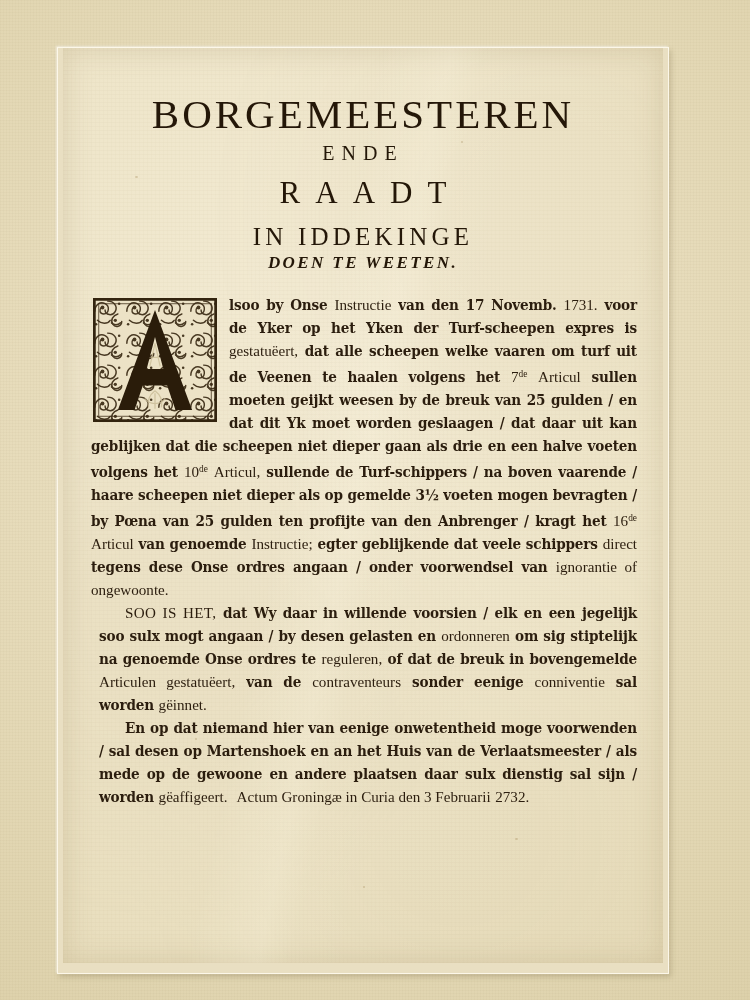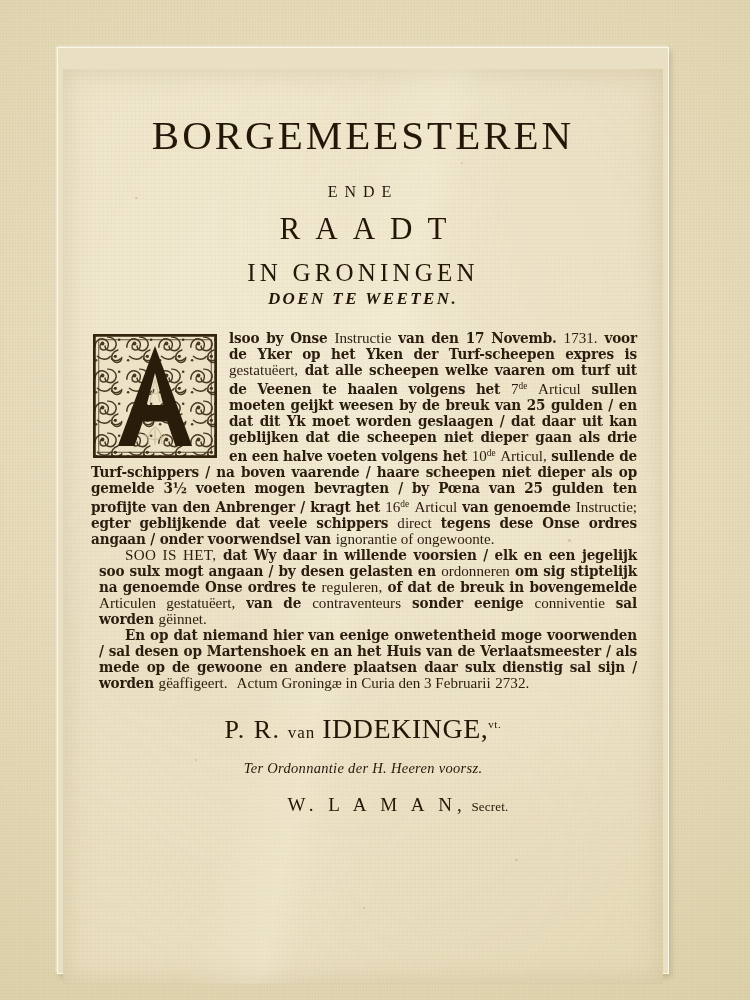--- a/index.html
+++ b/index.html
@@ -45,21 +45,21 @@
     box-shadow:
       inset 0 0 0 1px rgba(255,252,240,.85),
       -1px -1px 2px rgba(255,255,255,.55),
       2px 3px 5px rgba(120,105,70,.28);
   }
 
   
   #sheet {
     position: absolute;
     left: 63px;
-    top: 69px;
+    top: 48px;
     width: 600px;
     height: 915px;
     overflow: hidden;
     background:
       radial-gradient(ellipse 130% 110% at 42% 34%,
         #f3ebd4 0%,
         #eee5c9 42%,
         #e6dbb9 74%,
         #ddd0a8 100%);
     box-shadow: inset 0 0 28px rgba(160,140,95,.25);
@@ -105,22 +105,22 @@
     font-family: "Liberation Serif", "DejaVu Serif", serif;
     white-space: nowrap;
   }
   #title-main {
     margin-top: 42px;
     font-size: 41px;
     letter-spacing: 3.0px;
     font-weight: 400;
   }
   #title-ende {
-    margin-top: 24px;
-    font-size: 16px;
+    margin-top: 4px;
+    font-size: 20px;
     letter-spacing: 7px;
   }
   #title-raadt {
     margin-top: 10px;
     font-size: 31px;
     letter-spacing: 15px;
     text-indent: 15px;
   }
   #title-ingroningen {
     margin-top: 12px;
@@ -134,21 +134,21 @@
     font-style: italic;
     font-weight: 600;
   }
 
   
   #body-block {
     margin-top: 21px;
     padding: 0 12px 0 14px;
     text-align: justify;
     font-size: 15.1px;
-    line-height: 16px;
+    line-height: 23px;
     color: #2b1d0e;
   }
 
   
   .bl {
     font-family: "DejaVu Serif", "Liberation Serif", serif;
     font-weight: 700;
     font-stretch: condensed;
     letter-spacing: -0.15px;
   }
@@ -248,21 +248,21 @@
     <span class="speck" style="left:505px; top:470px; width:3px;  height:2.5px;"></span>
     <span class="speck" style="left:132px; top:690px; width:2px;  height:2px;"></span>
     <span class="speck" style="left:452px; top:790px; width:3px;  height:2px;"></span>
     <span class="speck" style="left:300px; top:838px; width:2px;  height:2px;"></span>
 
     <div id="content">
 
       <div id="title-main" class="hd">BORGEMEESTEREN</div>
       <div id="title-ende" class="hd">ENDE</div>
       <div id="title-raadt" class="hd">RAADT</div>
-      <div id="title-ingroningen" class="hd">IN GRONINGEN</div>
+      <div id="title-ingroningen" class="hd">IN IDDEKINGE</div>
       <div id="title-doen" class="hd">DOEN TE WEETEN.</div>
 
       <div id="body-block">
 
         <div id="initial-woodcut">
           <svg viewBox="0 0 100 100" aria-hidden="true">
             <defs>
               <clipPath id="cpBlock">
                   <rect x="1.5" y="1.5" width="97" height="97"></rect>
                 </clipPath>
@@ -305,24 +305,16 @@
           </svg>
         </div>
 
         <p class="para bl"><span>lsoo by Onse</span> <span class="rom">Instructie</span> <span>van den 17 Novemb.</span> <span class="rom">1731.</span> <span>voor de Yker op het Yken der Turf-scheepen expres is</span> <span class="rom">gestatuëert,</span> <span>dat alle scheepen welke vaaren om turf uit de Veenen te haalen volgens het</span> <span class="rom"><span>7</span><sup class="ord">de</sup></span> <span class="rom">Articul</span> <span>sullen moeten geijkt weesen by de breuk van 25 gulden / en dat dit Yk moet worden geslaagen / dat daar uit kan geblijken dat die scheepen niet dieper gaan als drie en een halve voeten volgens het</span> <span class="rom"><span>10</span><sup class="ord">de</sup></span> <span class="rom">Articul,</span> <span>sullende de Turf-schippers / na boven vaarende / haare scheepen niet dieper als op gemelde 3½ voeten mogen bevragten / by Pœna van 25 gulden ten profijte van den Anbrenger / kragt het</span> <span class="rom"><span>16</span><sup class="ord">de</sup></span> <span class="rom">Articul</span> <span>van genoemde</span> <span class="rom">Instructie;</span> <span>egter geblijkende dat veele schippers</span> <span class="rom">direct</span> <span>tegens dese Onse ordres angaan / onder voorwendsel van</span> <span class="rom">ignorantie of ongewoonte.</span></p>
 
         <p class="para indent bl"><span class="romcap">SOO IS HET,</span> <span>dat Wy daar in willende voorsien / elk en een jegelijk soo sulx mogt angaan / by desen gelasten en</span> <span class="rom">ordonneren</span> <span>om sig stiptelijk na genoemde Onse ordres te</span> <span class="rom">reguleren,</span> <span>of dat de breuk in bovengemelde</span> <span class="rom">Articulen gestatuëert,</span> <span>van de</span> <span class="rom">contraventeurs</span> <span>sonder eenige</span> <span class="rom">conniventie</span> <span>sal worden</span> <span class="rom">gëinnet.</span></p>
 
         <p class="para indent bl"><span>En op dat niemand hier van eenige onwetentheid moge voorwenden / sal desen op Martenshoek en an het Huis van de Verlaatsmeester / als mede op de gewoone en andere plaatsen daar sulx dienstig sal sijn / worden</span> <span class="rom">gëaffigeert.</span>&nbsp; <span class="rom">Actum Groningæ in Curia den 3 Februarii</span> <span class="rom">2732.</span></p>
       </div>
 
-      <div id="sign-block">
-
-        <div id="sig-president"><span class="pr">P. R.</span> <span class="van">van</span> <span class="nm">IDDEKINGE,</span><span class="vt">vt.</span></div>
-
-        <div id="sig-ordonnantie">Ter Ordonnantie der H. Heeren voorsz.</div>
-
-        <div id="sig-secretary"><span class="nm">W.  L A M A N,</span> <span class="role">Secret.</span></div>
-      </div>
 
     </div>
   </div>
 </div>
 
 </body></html>

